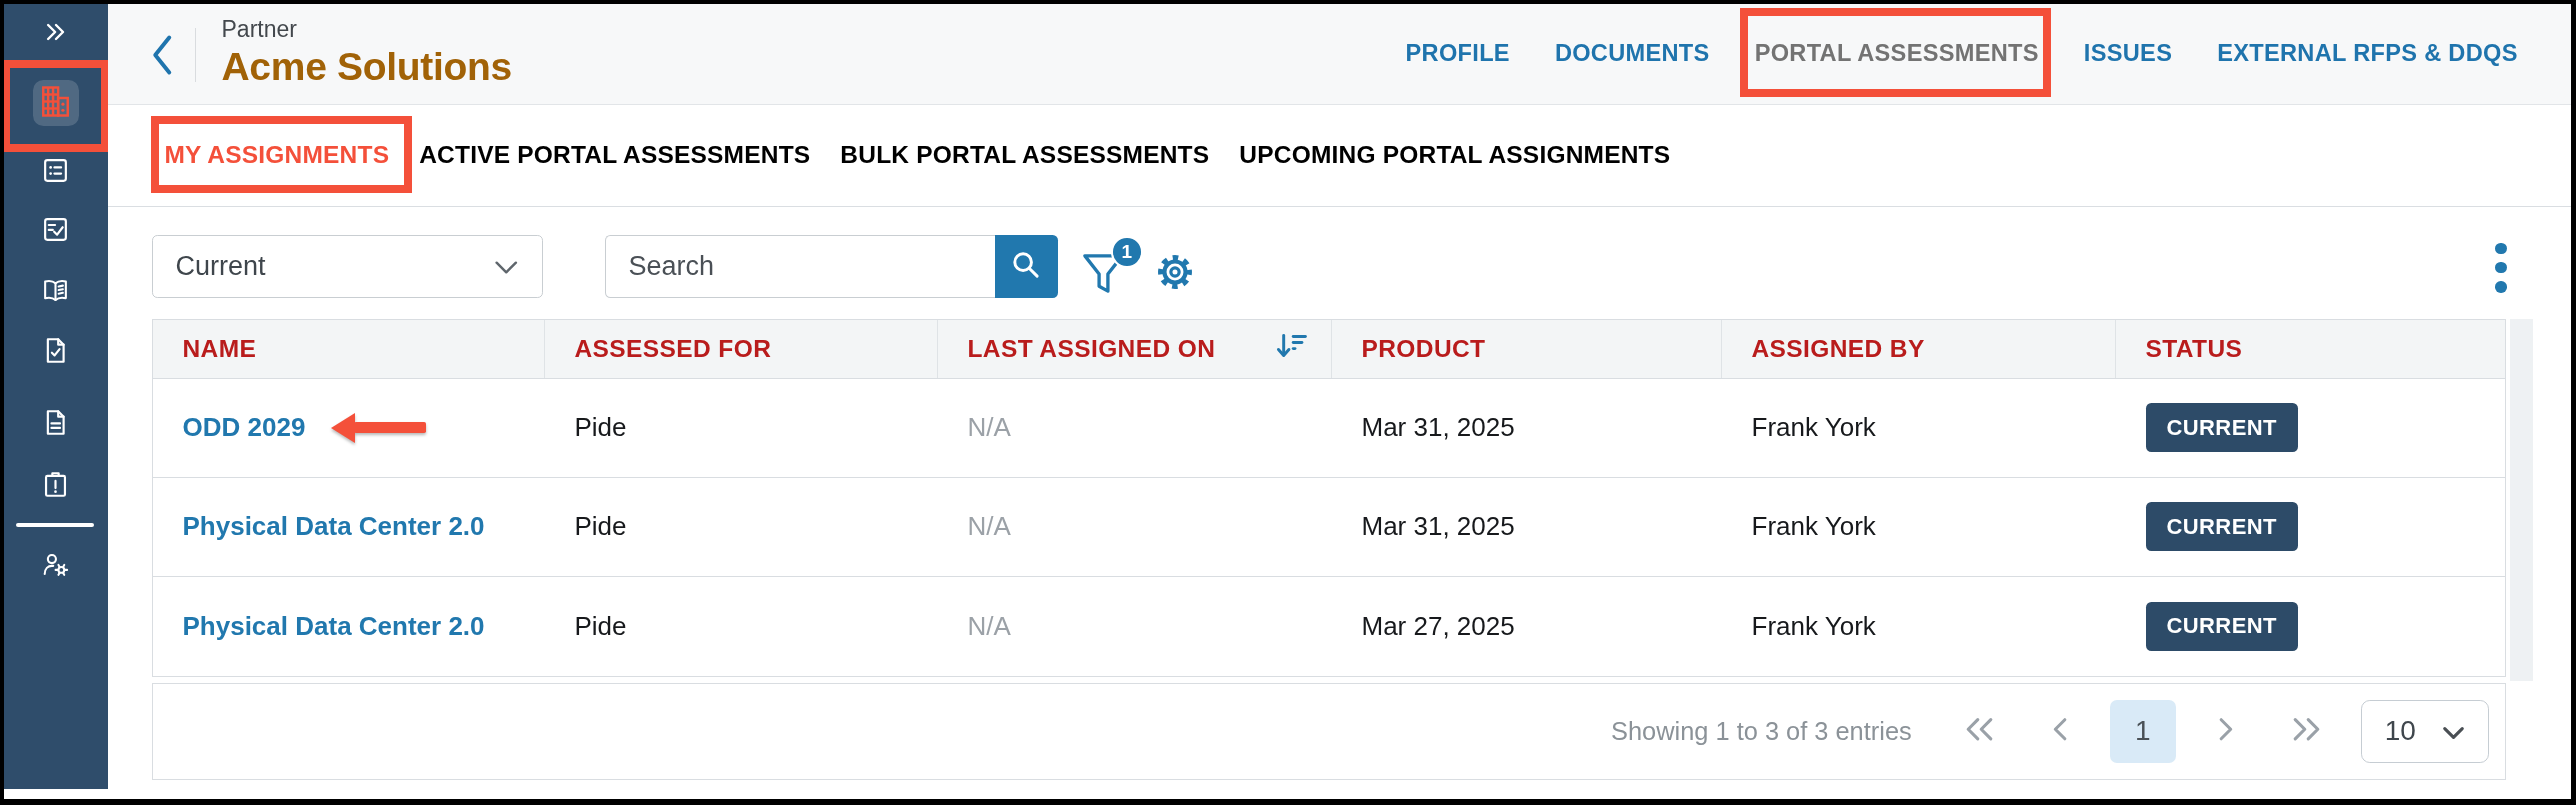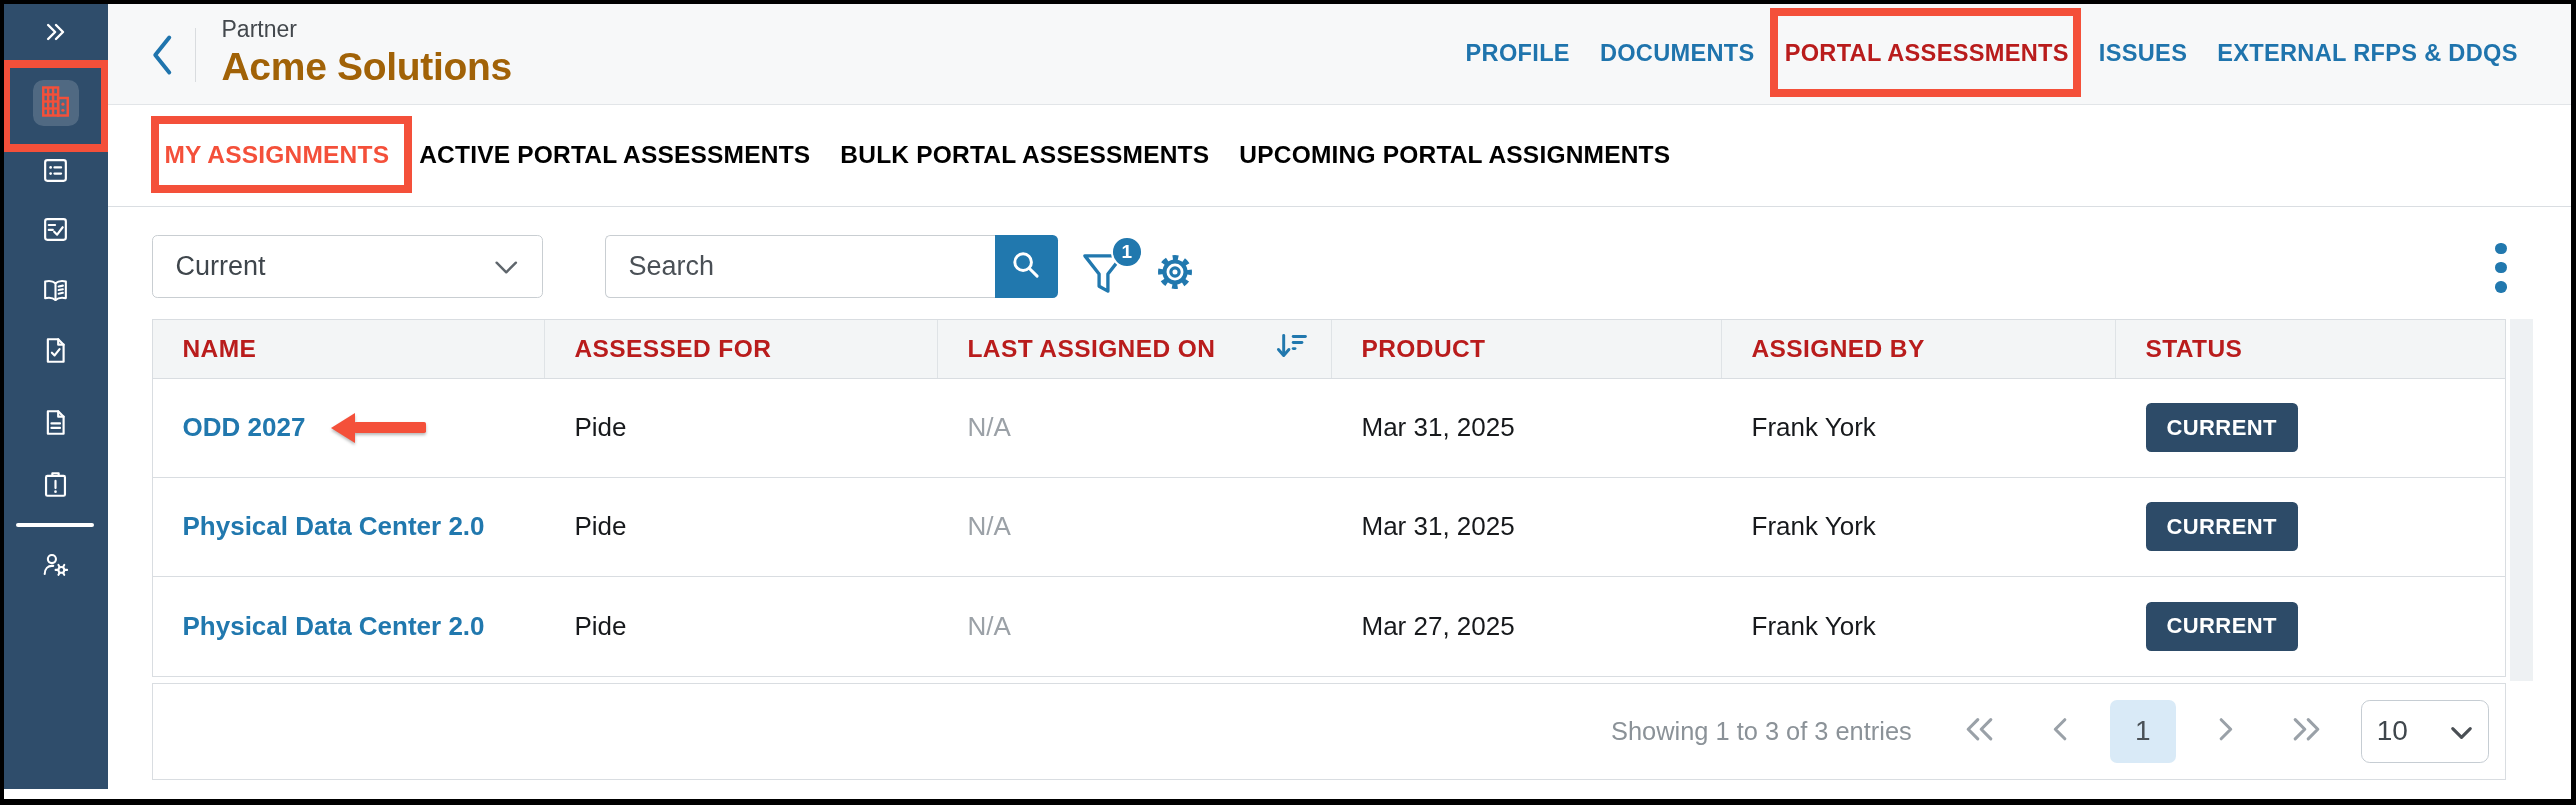--- a/index.html
+++ b/index.html
@@ -18,23 +18,23 @@
   
   .main { position:absolute; left:104px; top:0; right:0; bottom:0; background:#fff; }
 
   
   .header { position:absolute; left:0; top:0; right:0; height:101px; background:#f7f8f9; border-bottom:1.8px solid #e2e5e8; }
   .back-btn { position:absolute; left:42px; top:30px; width:26px; height:42px; cursor:pointer; }
   .hdr-divider { position:absolute; left:87px; top:24.5px; width:1.8px; height:54px; background:#d9dcdf; }
   .partner-block { position:absolute; left:114px; top:12.3px; }
   .context-label { font-size:23px; color:#43484d; line-height:26px; }
   .page-title { font-size:39px; font-weight:700; color:#a16207; line-height:49px; letter-spacing:-0.3px; }
-  .top-nav { position:absolute; right:53px; top:0; height:99px; display:flex; align-items:center; gap:30px; }
+  .top-nav { position:absolute; right:53px; top:0; height:99px; display:flex; align-items:center; gap:45px; }
   .nav-link { position:relative; font-size:23.6px; font-weight:600; color:#1f74ad; letter-spacing:0.3px; cursor:pointer; white-space:nowrap; }
-  .nav-link.active { color:#b91c1c; font-weight:700; }
+  .nav-link.active { color:#737373; font-weight:700; }
   .annot-box-nav { position:absolute; left:-15px; right:-12.3px; top:-31.5px; bottom:-30px; border:8.8px solid #f4503a; pointer-events:none; }
 
   
   .tabsbar { position:absolute; left:0; top:101px; right:0; height:102px; background:#fff; border-bottom:1.8px solid #dadee2; display:flex; align-items:center; padding-left:57px; gap:30px; }
   .tab { position:relative; font-size:24.5px; font-weight:600; color:#000000; letter-spacing:0.2px; cursor:pointer; white-space:nowrap; }
   .tab.active { color:#f4503a; font-weight:700; }
   .annot-box-tab { position:absolute; left:-14px; right:-23px; top:-25.4px; bottom:-23.6px; border:8.8px solid #f4503a; pointer-events:none; }
 
   
   .toolbar { position:absolute; left:44px; top:231px; right:0; height:63px; }
@@ -69,21 +69,21 @@
 
   .scrollstrip { position:absolute; left:2402px; top:315px; width:23.6px; height:362px; background:#eef1f3; cursor:pointer; }
 
   
   .pagefooter { position:absolute; left:44px; top:679px; width:2354px; height:97px; background:#fff; border:1.8px solid #d9dde1; display:flex; align-items:center; justify-content:flex-end; padding-right:15.8px; }
   .pf-summary { font-size:25.4px; color:#8b9298; margin-right:48px; }
   .pg-btn { display:flex; align-items:center; justify-content:center; width:39px; height:53px; cursor:pointer; }
   .pg-first { margin-right:42px; } .pg-prev { margin-right:30px; }
   .pg-current { width:66px; height:63px; border-radius:7px; background:#d9eaf7; display:flex; align-items:center; justify-content:center; font-size:28px; color:#4a5157; margin-right:30px; cursor:pointer; }
   .pg-next { margin-right:42px; } .pg-last { margin-right:35px; }
-  .pagesize-select { width:128px; height:63px; border:1.8px solid #c6cdd3; border-radius:8.8px; background:#fff; display:flex; align-items:center; justify-content:space-between; padding:0 15px; cursor:pointer; }
+  .pagesize-select { width:128px; height:63px; border:1.8px solid #c6cdd3; border-radius:8.8px; background:#fff; display:flex; align-items:center; justify-content:space-between; padding:0 23px; cursor:pointer; }
   .pagesize-select span { font-size:28px; color:#3f464c; }
 </style>
 </head>
 <body>
 
 <div class="frame">
   <div class="app">
 
     <nav class="sidebar">
       <div class="side-item" style="top:7px;">
@@ -302,21 +302,21 @@
               </svg>
             </span>
           </div>
           <div class="th">PRODUCT</div>
           <div class="th">ASSIGNED BY</div>
           <div class="th">STATUS</div>
         </div>
 
         <div class="trow">
           <div class="td name">
-            <a>ODD 2027</a>
+            <a>ODD 2029</a>
             <span class="annot-arrow"></span>
           </div>
           <div class="td">Pide</div>
           <div class="td na">N/A</div>
           <div class="td">Mar 31, 2025</div>
           <div class="td">Frank York</div>
           <div class="td">
             <span class="status-badge">CURRENT</span>
           </div>
         </div>

